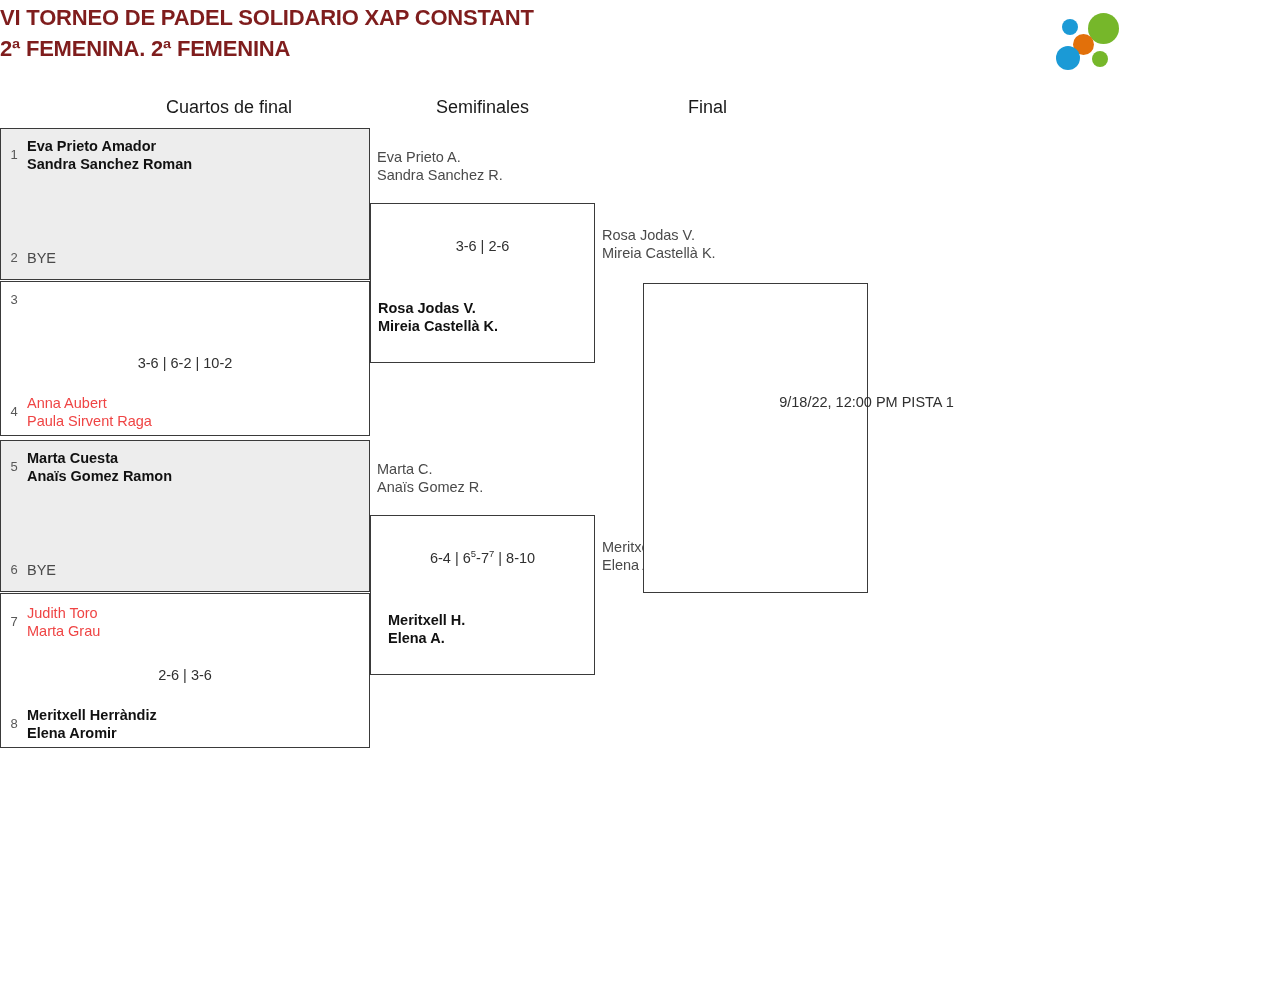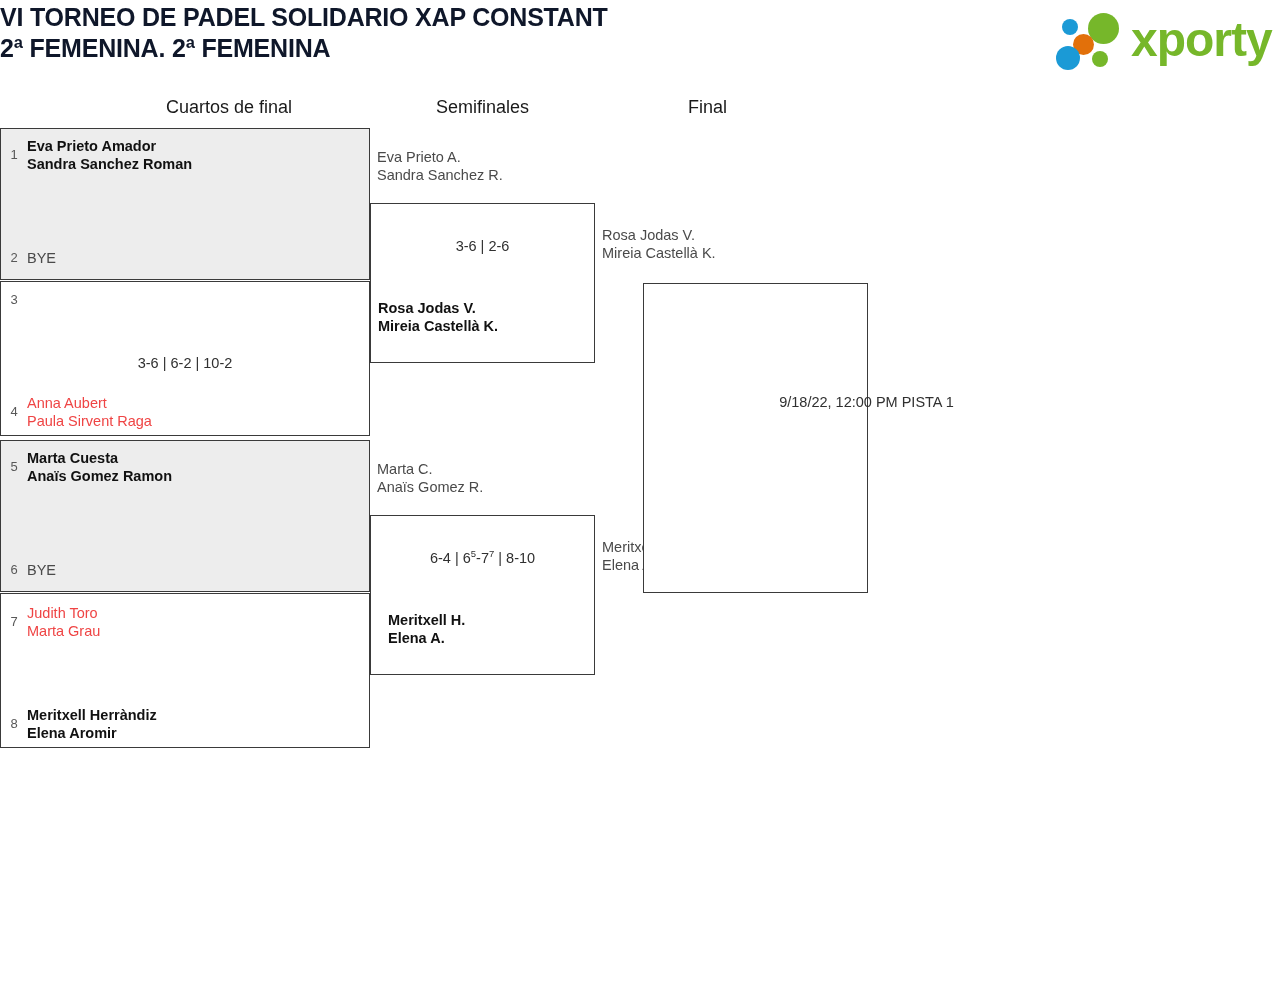--- a/index.html
+++ b/index.html
@@ -21,25 +21,25 @@
   #header {
     position: absolute;
     left: 0; top: 0;
     width: 1280px;
     height: 78px;
   }
   #tournament-title {
     position: absolute;
     left: 0; top: 2px;
     width: 1000px;
-    font-size: 25px;
+    font-size: 22px;
     font-weight: bold;
     line-height: 31px;
     letter-spacing: -0.2px;
-    color: #0f172a;
+    color: #7f1d1d;
     white-space: pre-line;
   }
   #brand-logo {
     position: absolute;
     right: 7px;
     top: 8px;
     width: 230px;
     height: 62px;
   }
   #brand-dots {
@@ -148,21 +148,20 @@
 2ª FEMENINA. 2ª FEMENINA</div>
 
   <div id="brand-logo">
     <div id="brand-dots">
       <span class="dot" id="dot-blue-small"></span>
       <span class="dot" id="dot-green-large"></span>
       <span class="dot" id="dot-orange"></span>
       <span class="dot" id="dot-blue-large"></span>
       <span class="dot" id="dot-green-small"></span>
     </div>
-    <div id="brand-wordmark">xporty</div>
   </div>
 </div>
 
 <div class="round-header" id="round-header-0">Cuartos de final</div>
 <div class="round-header" id="round-header-1">Semifinales</div>
 <div class="round-header" id="round-header-2">Final</div>
 
 <div id="bracket">
 
   <div class="match shaded" style="left:0px; top:128px; width:370px; height:152px;">
@@ -202,20 +201,21 @@
       <span class="players bye">BYE</span>
     </div>
   </div>
 
   <div class="match plain" style="left:0px; top:593px; width:370px; height:155px;">
     <div class="slot" style="top:10px;">
       <span class="seed">7</span>
       <span class="players">Judith Toro
 Marta Grau</span>
     </div>
+    <div class="score" style="top:72px;">2-6 | 3-6</div>
     <div class="slot winner" style="top:112px;">
       <span class="seed">8</span>
       <span class="players">Meritxell Herràndiz
 Elena Aromir</span>
     </div>
   </div>
 
   <div class="advance" style="left:377px; top:148px;">Eva Prieto A.
 Sandra Sanchez R.</div>
   <div class="advance" style="left:377px; top:460px;">Marta C.

